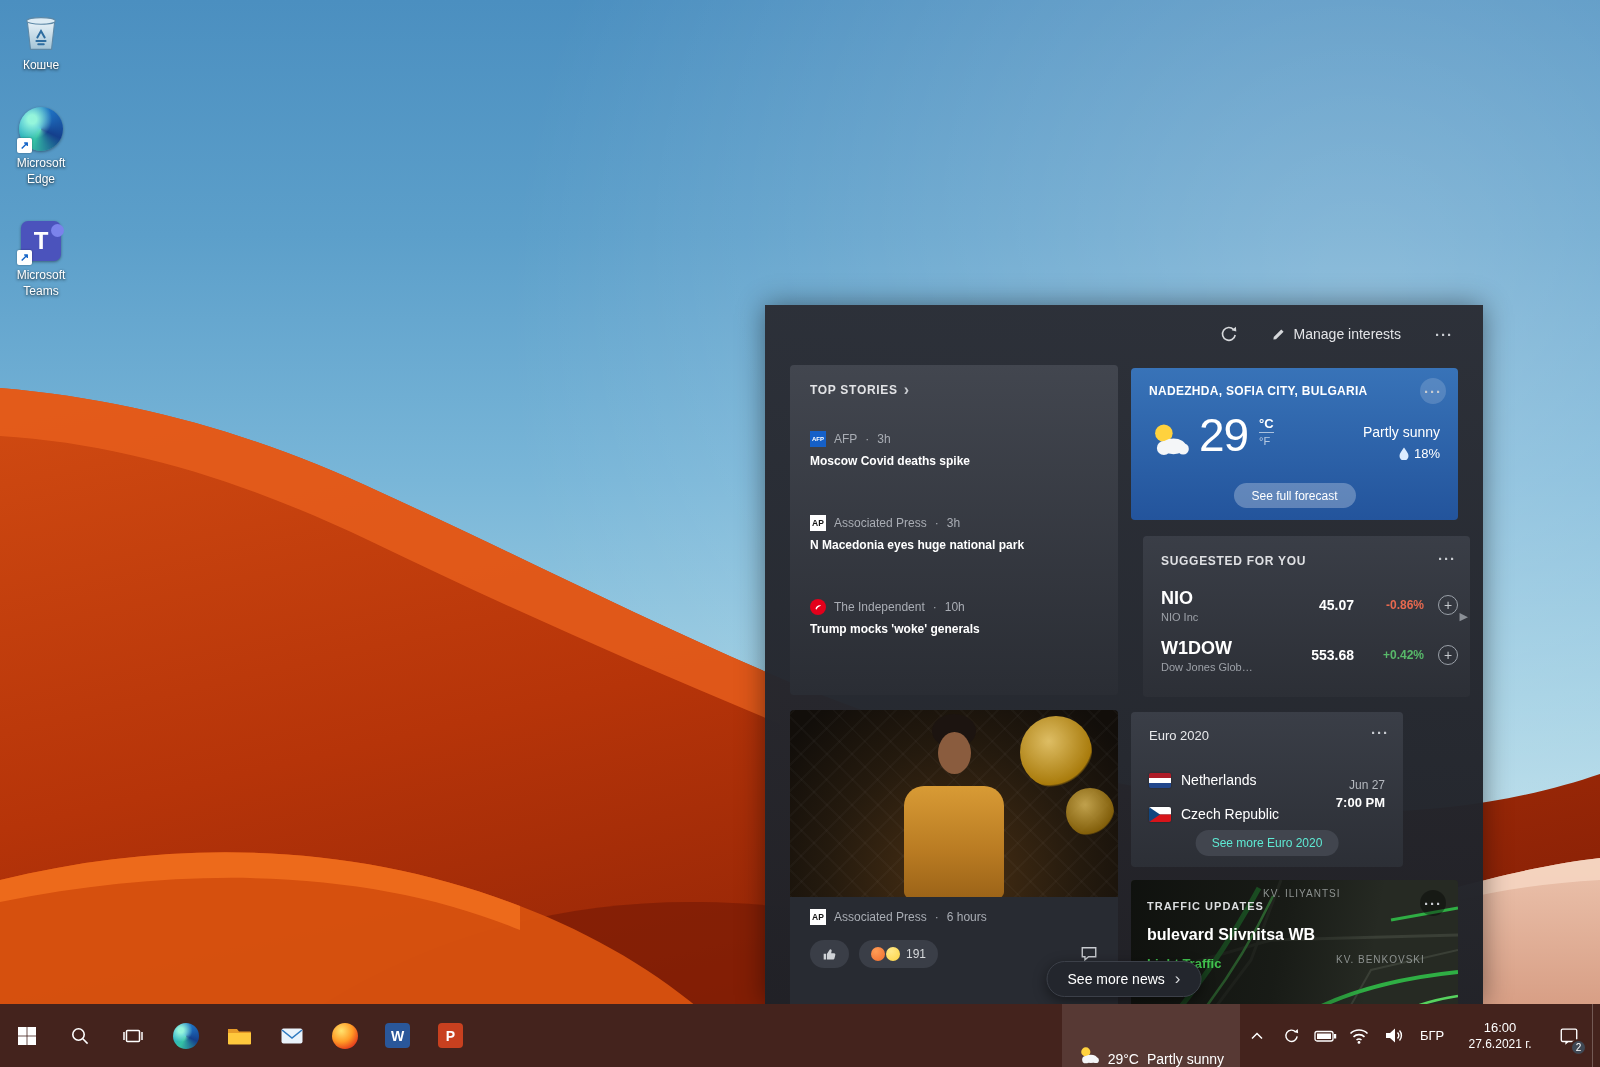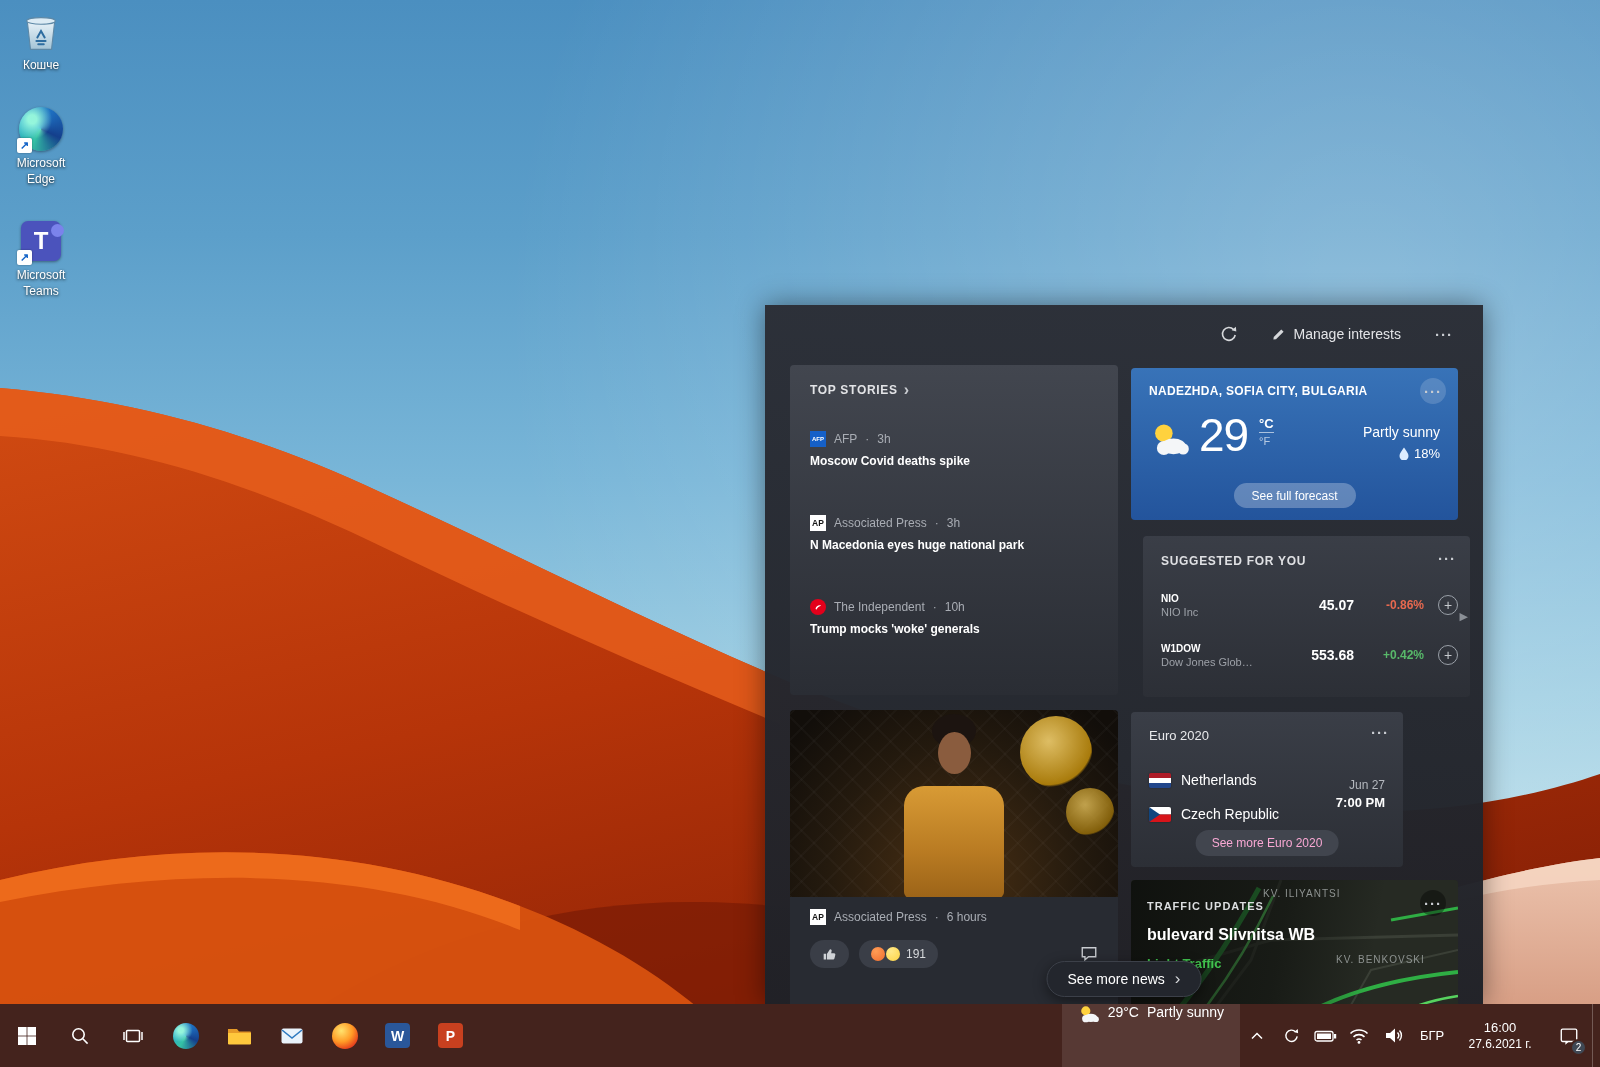--- a/index.html
+++ b/index.html
@@ -101,42 +101,42 @@
     border-radius:13px; background:rgba(255,255,255,.27); font-size:12px; display:flex; align-items:center;
     white-space:nowrap; cursor:pointer; }
 
   
   #card-suggested { left:378px; top:231px; width:327px; height:161px;
     background:linear-gradient(180deg,#3a3e47,#2c2f36); }
   .sg-title { position:absolute; left:18px; top:18px; font-size:12px; font-weight:bold; letter-spacing:.7px; color:#dfe0e3; }
   .sg-dots { position:absolute; right:14px; top:14px; }
   .stock-row { position:absolute; left:18px; right:12px; height:38px; display:flex; align-items:center; cursor:pointer; }
   .stock-info { width:112px; }
-  .stock-symbol { font-size:10px; font-weight:bold; }
+  .stock-symbol { font-size:18px; font-weight:bold; }
   .stock-name { font-size:11px; color:#9da1a8; margin-top:2px; white-space:nowrap; overflow:hidden; }
   .stock-price { flex:1; text-align:right; font-size:14px; font-weight:bold; padding-right:14px; }
   .stock-change { width:56px; text-align:right; font-size:12px; font-weight:bold; }
   .down { color:#e8694f; } .up { color:#58b96a; }
   .stock-add { width:20px; height:20px; border:1.5px solid #9aa0a8; border-radius:50%; margin-left:14px; flex:none;
     display:flex; align-items:center; justify-content:center; color:#c6c9cd; font-size:14px; line-height:1; cursor:pointer; }
   .carousel-next { position:absolute; right:2px; top:74px; color:#8b9097; font-size:11px; cursor:pointer; }
 
   
   #card-euro { left:366px; top:407px; width:272px; height:155px;
     background:linear-gradient(180deg,#3a3e47,#2c2f36); }
   .eu-title { position:absolute; left:18px; top:16px; font-size:13px; color:#e8e9eb; }
   .eu-dots { position:absolute; right:14px; top:12px; }
   .team-row { position:absolute; left:18px; display:flex; align-items:center; gap:10px; font-size:14px; cursor:pointer; }
   .flag { width:22px; height:15px; border-radius:2px; overflow:hidden; flex:none; box-shadow:0 0 2px rgba(0,0,0,.4); }
   .flag-nl { background:linear-gradient(180deg,#ae1c28 0 33.4%, #fff 33.4% 66.7%, #21468b 66.7%); }
   .match-when { position:absolute; right:18px; top:66px; text-align:right; }
   .mw-date { font-size:12px; color:#b4b8be; }
   .mw-time { font-size:13px; font-weight:bold; margin-top:3px; }
   .eu-cta { position:absolute; left:50%; top:118px; transform:translateX(-50%); height:26px; border-radius:13px;
-    background:#41454e; padding:0 16px; font-size:12px; display:flex; align-items:center; color:#f9a8d4;
+    background:#41454e; padding:0 16px; font-size:12px; display:flex; align-items:center; color:#5eead4;
     white-space:nowrap; cursor:pointer; }
 
   
   #card-traffic { left:366px; top:575px; width:327px; height:160px; overflow:hidden; background:#262a23; cursor:pointer; }
   .tr-map { position:absolute; inset:0; }
   .tr-shade { position:absolute; inset:0;
     background:linear-gradient(100deg, rgba(13,15,12,.9) 0%, rgba(13,15,12,.55) 45%, rgba(13,15,12,0) 72%); }
   .map-label { position:absolute; font-size:10px; letter-spacing:1px; color:#8d9290; }
   .tr-title { position:absolute; left:16px; top:20px; font-size:11px; font-weight:bold; letter-spacing:1px; color:#dcdee0; }
   .tr-road { position:absolute; left:16px; top:46px; font-size:16px; font-weight:bold; }
@@ -156,21 +156,21 @@
     display:flex; align-items:center; justify-content:center; }
   .word-sq { background:#2a579a; }
   .ppt-sq { background:#c8401f; }
   .ff-orb { width:26px; height:26px; border-radius:50%;
     background:radial-gradient(circle at 36% 30%, #ffe36e, #ff9b26 45%, #ea4d1d 72%, #c31432 95%); }
   .edge-orb-sm { width:26px; height:26px; border-radius:50%;
     background:
       radial-gradient(circle at 30% 28%, rgba(160,255,220,.9) 0 10%, transparent 45%),
       conic-gradient(from 210deg, #35c2a5, #2aa7d8 90deg, #1e6fc0 180deg, #143f8c 265deg, #35c2a5 360deg); }
   .tb-right { margin-left:auto; display:flex; align-items:center; height:100%; }
-  .tb-weather { display:flex; align-items:flex-start; gap:8px; padding:0 16px; height:100%;
+  .tb-weather { display:flex; align-items:flex-end; gap:8px; padding:0 16px; height:100%;
     background:rgba(255,255,255,.10); font-size:14px; cursor:pointer; white-space:nowrap; }
   .tray-btn { width:34px; height:100%; display:flex; align-items:center; justify-content:center; cursor:pointer; }
   .tb-lang { width:44px; text-align:center; font-size:13px; height:100%; display:flex; align-items:center;
     justify-content:center; cursor:pointer; }
   .tb-clock { width:92px; height:100%; display:flex; flex-direction:column; align-items:center; justify-content:center;
     font-size:13px; line-height:1.35; cursor:pointer; }
   .tb-date { font-size:12px; }
   .tb-action { width:46px; height:100%; position:relative; display:flex; align-items:center; justify-content:center; cursor:pointer; }
   .badge { position:absolute; right:5px; bottom:11px; min-width:17px; height:17px; border-radius:9px; background:#3f4854;
     font-size:10px; display:flex; align-items:center; justify-content:center; border:2px solid #44231d; }

